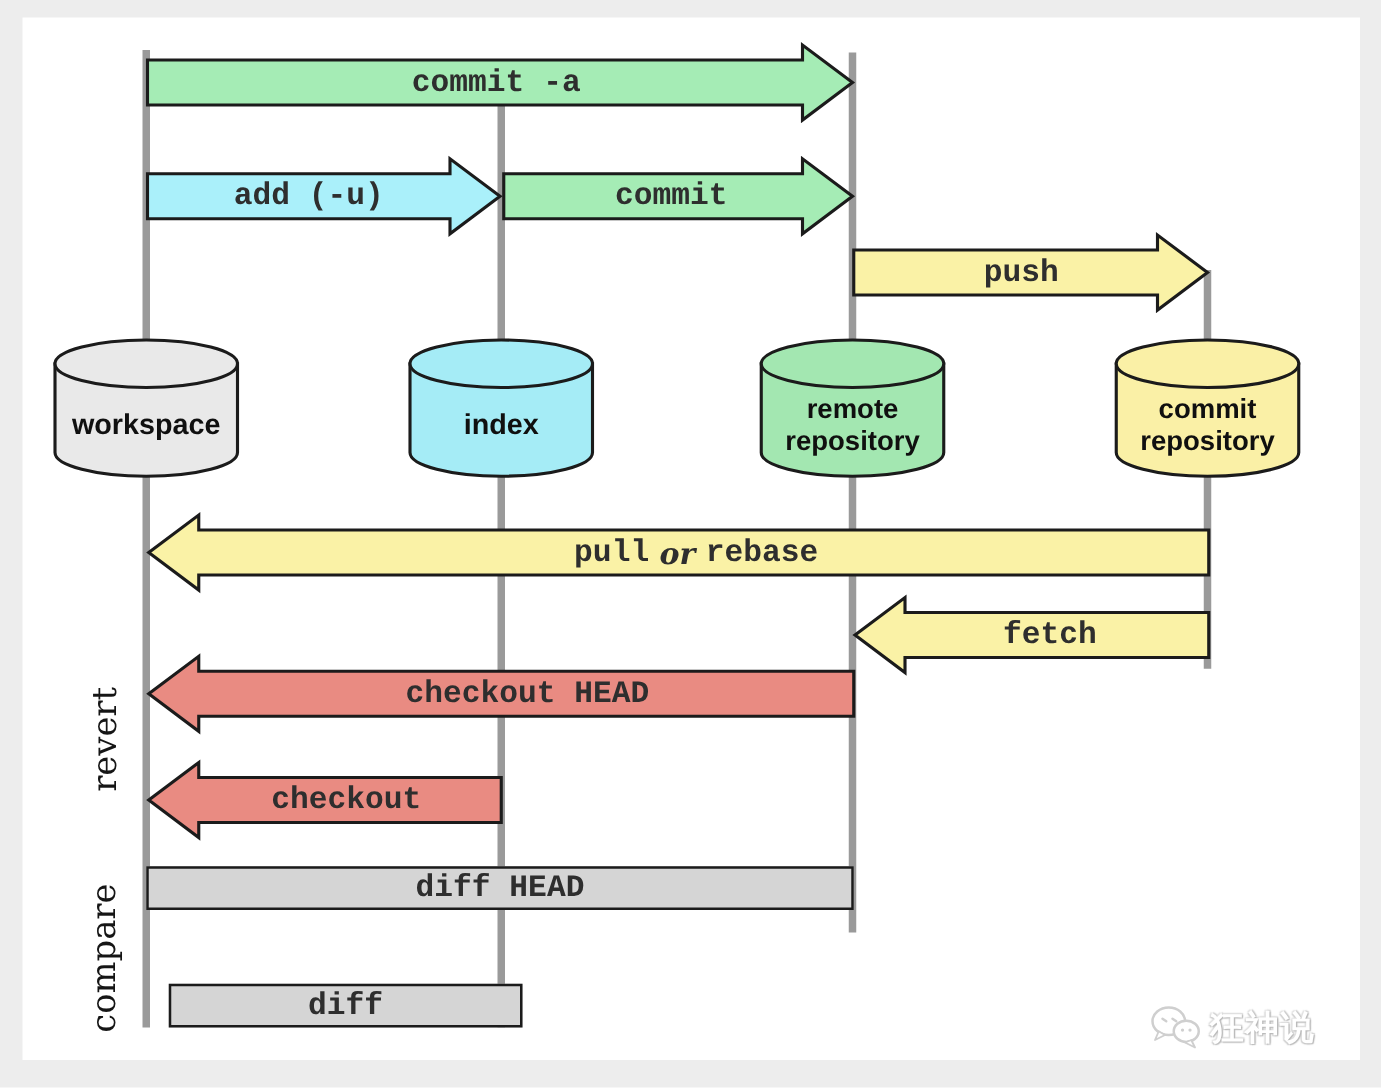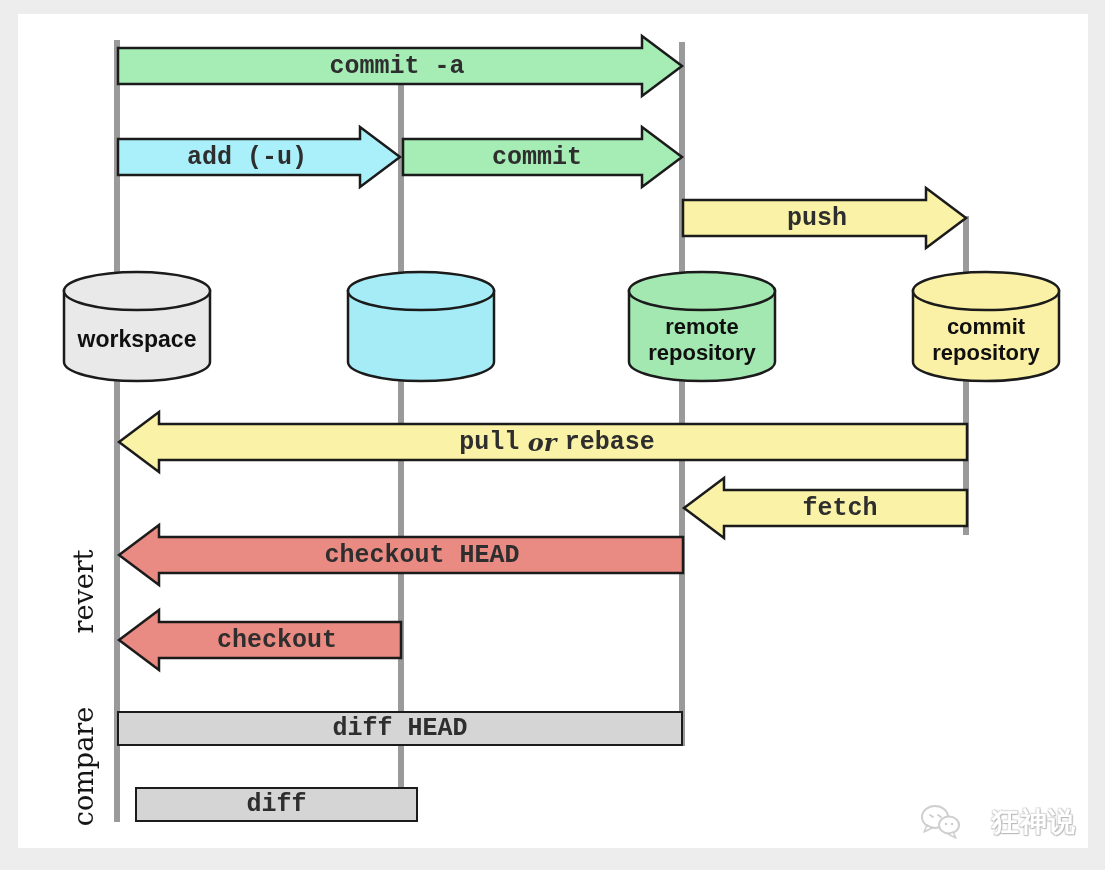--- a/index.html
+++ b/index.html
@@ -24,21 +24,21 @@
     font-size:25px;font-weight:bold;fill:#2e2e2e;
   }
   .arrow .or-word{font-family:"DejaVu Serif",serif;font-style:italic;font-size:24px;}
   .bar{
     position:absolute;height:31px;background:#d5d5d5;
     border:2.5px solid #1b1b1b;
     display:flex;align-items:center;justify-content:center;
     font-family:"Liberation Mono","DejaVu Sans Mono",monospace;
     font-size:25px;font-weight:bold;color:#2e2e2e;
   }
-  .cyl{position:absolute;width:150px;height:113px;margin-left:20px;}
+  .cyl{position:absolute;width:150px;height:113px;}
   .cyl svg{position:absolute;left:0;top:0;}
   .cyl path,.cyl ellipse{stroke:#1b1b1b;stroke-width:2.5;}
   .cyl-label{
     position:absolute;left:0;right:0;top:30px;bottom:4px;
     display:flex;flex-direction:column;align-items:center;justify-content:center;
     font-weight:bold;color:#101010;font-size:23px;line-height:1.15;text-align:center;
   }
   .cyl-label.two{font-size:22px;}
   .side-label{
     position:absolute;width:80px;height:150px;
@@ -49,21 +49,20 @@
     font-family:"DejaVu Serif","Liberation Serif",serif;
     font-size:27px;color:#151515;
   }
   .watermark{
     position:absolute;left:918px;top:798px;width:175px;height:48px;
     display:flex;align-items:center;gap:6px;
   }
   .wm-text{
     font-size:27px;font-weight:bold;color:#ffffff;letter-spacing:1px;
     text-shadow:1px 1px 1px #b8b8b8,-1px -1px 1px #e2e2e2,1px -1px 1px #d0d0d0,-1px 1px 1px #cccccc;
-    margin-left:24px;
   }
 </style>
 </head>
 <body>
 
 <div class="panel"></div>
 
 <div class="vline" style="left:114px;top:40px;height:782px;"></div>
 <div class="vline" style="left:398px;top:84px;height:738px;"></div>
 <div class="vline" style="left:679px;top:42px;height:704px;"></div>
@@ -102,40 +101,41 @@
 <svg class="arrow" style="left:117px;top:523px;" width="567" height="64">
   <polygon class="f-red" points="2,32 42,2 42,14 566,14 566,50 42,50 42,62"></polygon>
   <text x="305" y="32" text-anchor="middle" dominant-baseline="central">checkout HEAD</text>
 </svg>
 
 <svg class="arrow" style="left:117px;top:608px;" width="285" height="64">
   <polygon class="f-red" points="2,32 42,2 42,14 284,14 284,50 42,50 42,62"></polygon>
   <text x="160" y="32" text-anchor="middle" dominant-baseline="central">checkout</text>
 </svg>
 
-<div class="bar" style="left:117px;top:711px;width:562px;">
+<div class="bar" style="left:117px;top:693px;width:562px;">
   <span>diff HEAD</span>
 </div>
 <div class="bar" style="left:135px;top:787px;width:279px;">
   <span>diff</span>
 </div>
 
 <div class="cyl" style="left:42px;top:270px;">
   <svg width="150" height="113">
     <path d="M2,21 L2,92 A73,19 0 0,0 148,92 L148,21 Z" fill="#e9e9e9"></path>
     <ellipse cx="75" cy="21" rx="73" ry="19" fill="#e9e9e9"></ellipse>
   </svg>
   <div class="cyl-label">workspace</div>
 </div>
 
 <div class="cyl" style="left:326px;top:270px;">
   <svg width="150" height="113">
     <path d="M2,21 L2,92 A73,19 0 0,0 148,92 L148,21 Z" fill="#a5ecf6"></path>
     <ellipse cx="75" cy="21" rx="73" ry="19" fill="#a5ecf6"></ellipse>
   </svg>
+  <div class="cyl-label">index</div>
 </div>
 
 <div class="cyl" style="left:607px;top:270px;">
   <svg width="150" height="113">
     <path d="M2,21 L2,92 A73,19 0 0,0 148,92 L148,21 Z" fill="#a3e7b1"></path>
     <ellipse cx="75" cy="21" rx="73" ry="19" fill="#a3e7b1"></ellipse>
   </svg>
   <div class="cyl-label two">
     <span>remote</span>
     <span>repository</span>

